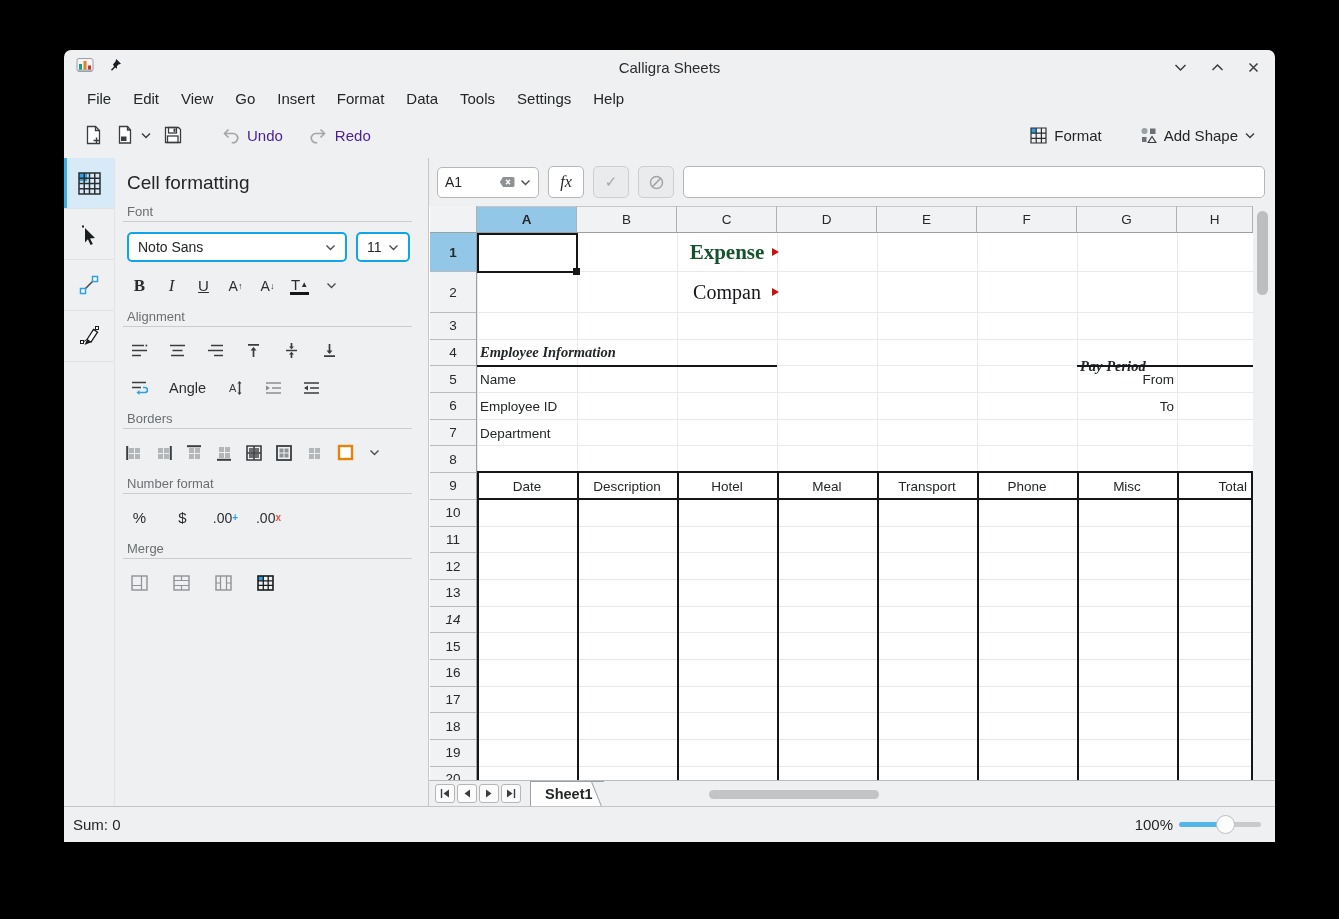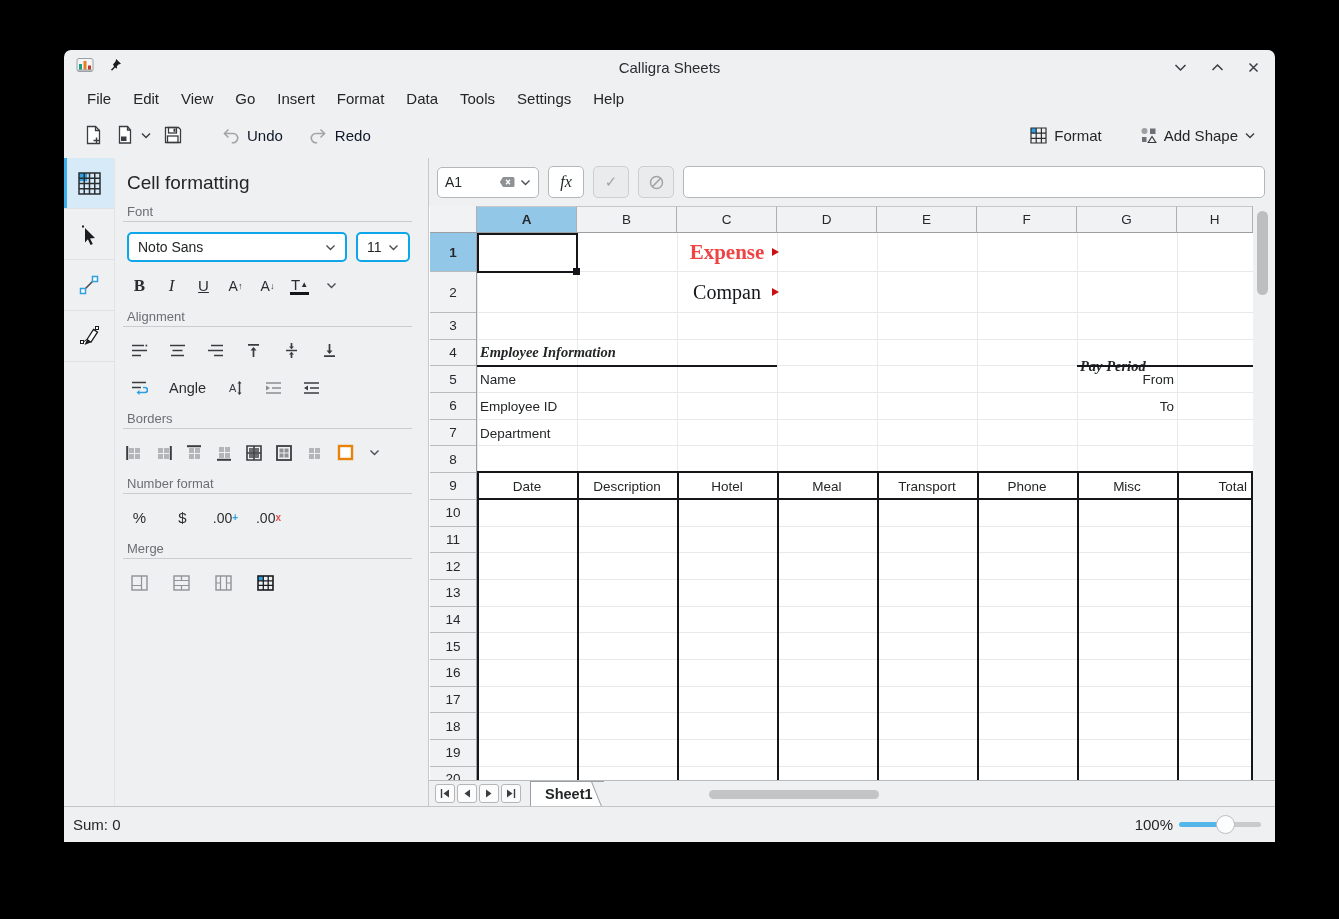--- a/index.html
+++ b/index.html
@@ -16,21 +16,21 @@
   .tb-ctrl { position:absolute; right:16px; display:flex; align-items:center; gap:24px; z-index:2; }
   .tb-ctrl svg { display:block; cursor:pointer; }
 
   
   .menubar { height:28px; display:flex; align-items:center; padding-left:12px; font-size:15px; }
   .menu-item { padding:2px 11px; cursor:default; }
 
   
   .toolbar { height:46px; display:flex; align-items:center; padding:0 14px; font-size:15px; }
   .tbtn { display:flex; align-items:center; gap:7px; padding:5px 6px; border-radius:3px; }
-  .tbtn.disabled { color:#0f172a; }
+  .tbtn.disabled { color:#4c1d95; }
   .chev { display:inline-block; }
   .toolbar-right { margin-left:auto; display:flex; align-items:center; gap:26px; }
 
   
   .main { display:flex; height:648px; }
   .toolbox { width:50px; }
   .tool { height:51px; display:flex; align-items:center; justify-content:center;
           border-bottom:1px solid #e0e1e2; position:relative; }
   .tool.selected { background:#d7eaf7; }
   .tool.selected::before { content:""; position:absolute; left:0; top:0; bottom:0; width:3px; background:#3daee9; }
@@ -90,21 +90,21 @@
 
   .cells { position:absolute; left:48px; top:27px; width:776px; bottom:0; background:#fff; overflow:hidden; }
   .rowlines { position:absolute; inset:0;
      background-image:repeating-linear-gradient(to right,#e8e9ea 0px,#e8e9ea 1px,transparent 1px,transparent 100px); }
   .rowline { border-bottom:1px solid #e8e9ea; }
 
   .ov { position:absolute; }
   .sel-cell { left:0; top:0; width:101px; height:40px; border:2px solid #14161a; background:transparent; }
   .fill-handle { left:96px; top:35px; width:7px; height:7px; background:#14161a; }
   .title-cell { left:150px; top:0; width:200px; height:52px; line-height:39px; text-align:center;
-                font-family:"Liberation Serif",serif; font-weight:bold; font-size:21px; color:#ef4444; }
+                font-family:"Liberation Serif",serif; font-weight:bold; font-size:21px; color:#14532d; }
   .subtitle-cell { left:150px; top:39px; width:200px; height:41px; line-height:41px; text-align:center;
                 font-family:"Liberation Serif",serif; font-size:20px; color:#14161a; }
   .ofl { width:0; height:0; border-left:7px solid #cc1010; border-top:4.5px solid transparent;
          border-bottom:4.5px solid transparent; }
   .serif-h { font-family:"Liberation Serif",serif; font-weight:bold; font-style:italic; font-size:14.5px;
              line-height:27px; height:27px; }
   .plain { font-size:13.5px; line-height:27px; height:38px; }
   .blackline { height:2px; background:#14161a; }
   .vline { position:absolute; top:238px; bottom:0; width:2px; background:#14161a; }
   .thcell { position:absolute; top:240px; height:27px; line-height:27px; text-align:center; font-size:13.5px; }
@@ -532,21 +532,21 @@
               <div class="rowhead" style="height: 26.7px;">4</div>
               <div class="rowhead" style="height: 26.7px;">5</div>
               <div class="rowhead" style="height: 26.7px;">6</div>
               <div class="rowhead" style="height: 26.7px;">7</div>
               <div class="rowhead" style="height: 26.7px;">8</div>
               <div class="rowhead" style="height: 26.7px;">9</div>
               <div class="rowhead" style="height: 26.7px;">10</div>
               <div class="rowhead" style="height: 26.7px;">11</div>
               <div class="rowhead" style="height: 26.7px;">12</div>
               <div class="rowhead" style="height: 26.7px;">13</div>
-              <div class="rowhead" style="height: 26.7px;">14</div>
+              <div class="rowhead" style="height: 26.7px; font-style: italic;">14</div>
               <div class="rowhead" style="height: 26.7px;">15</div>
               <div class="rowhead" style="height: 26.7px;">16</div>
               <div class="rowhead" style="height: 26.7px;">17</div>
               <div class="rowhead" style="height: 26.7px;">18</div>
               <div class="rowhead" style="height: 26.7px;">19</div>
               <div class="rowhead partial">20</div>
             </div>
 
           <div class="cells">
             <div class="rowlines" id="rowlines">

